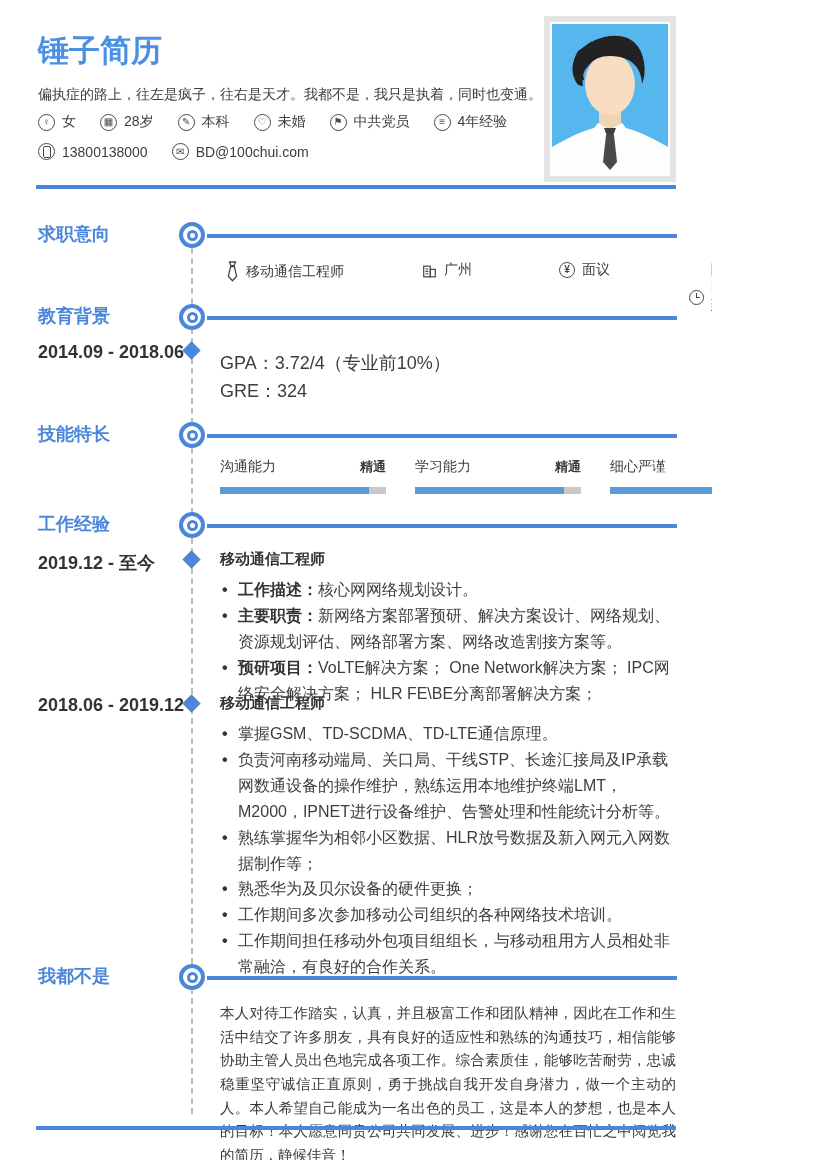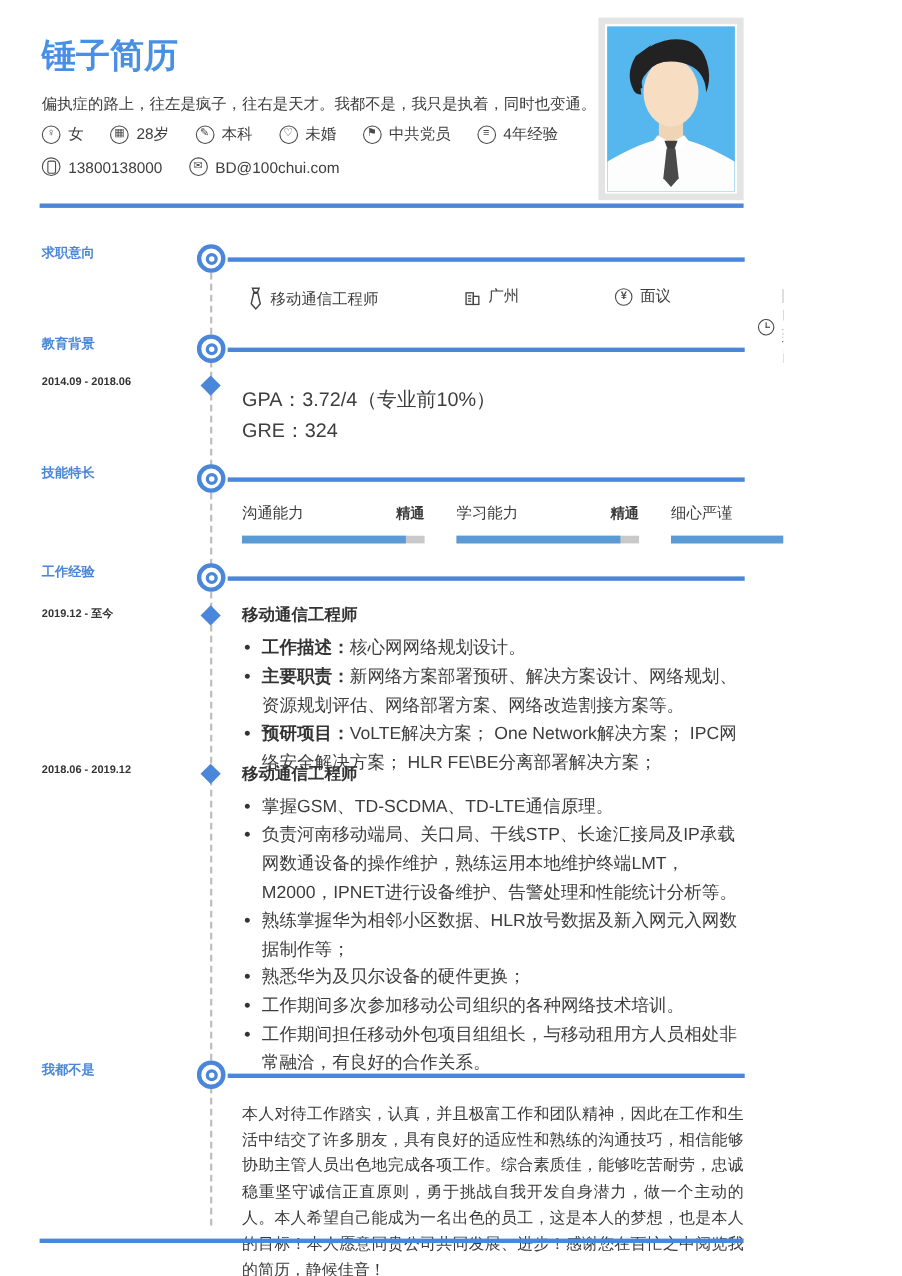--- a/index.html
+++ b/index.html
@@ -15,28 +15,28 @@
         align-items:center;justify-content:center;font-size:10px;line-height:1;color:#4a4a4a;box-sizing:border-box;flex:none;}
   .phoneglyph{display:inline-block;width:6px;height:10px;border:1px solid #4a4a4a;border-radius:2px;}
   
   .photo{position:absolute;top:16px;right:36px;width:116px;height:150px;border:6px solid #e4e4e4;
          background:#fff;padding:2px;}
   .photo-inner{width:116px;height:150px;background:#56b7ef;overflow:hidden;}
   .divider{position:absolute;left:36px;right:36px;top:185px;height:4px;background:#4a86d9;}
   
   .dashline{position:absolute;left:191px;top:248px;height:866px;border-left:2px dashed #bdbdbd;}
   .sechead{position:absolute;left:0;right:0;height:28px;}
-  .sechead .st{position:absolute;left:38px;top:1px;font-size:12px;font-weight:bold;color:#4a86d9;}
+  .sechead .st{position:absolute;left:38px;top:1px;font-size:18px;font-weight:bold;color:#4a86d9;}
   .node{position:absolute;left:179px;top:1px;width:26px;height:26px;border:4px solid #4a86d9;border-radius:50%;
         box-sizing:border-box;background:#fff;display:flex;align-items:center;justify-content:center;}
   .node-inner{width:11px;height:11px;border:3px solid #4a86d9;border-radius:50%;box-sizing:border-box;}
   .hline{position:absolute;left:207px;right:35px;top:13px;height:4px;background:#4a86d9;}
   .diamond{position:absolute;left:185px;top:3px;width:13px;height:13px;background:#4a86d9;transform:rotate(45deg);}
   .entry{position:absolute;left:0;right:0;}
-  .date{position:absolute;left:38px;top:1px;font-size:10px;font-weight:bold;color:#333;}
+  .date{position:absolute;left:38px;top:1px;font-size:18px;font-weight:bold;color:#333;}
   .content{margin:0 35px 0 220px;}
   .crow{display:flex;font-size:15px;font-weight:bold;color:#333;}
   .crow .cleft{width:308px;flex:none;}
   .edlines{margin-top:9px;font-size:18px;line-height:1.55;color:#3d3d3d;}
   
   .bl{list-style:none;margin:8px 0 0 0;padding:0;font-size:16px;line-height:1.62;color:#3d3d3d;}
   .bl li{position:relative;padding-left:18px;}
   .bl li::before{content:"\2022";position:absolute;left:2px;top:0;color:#333;font-weight:bold;}
   .bl b{color:#333;}
   

